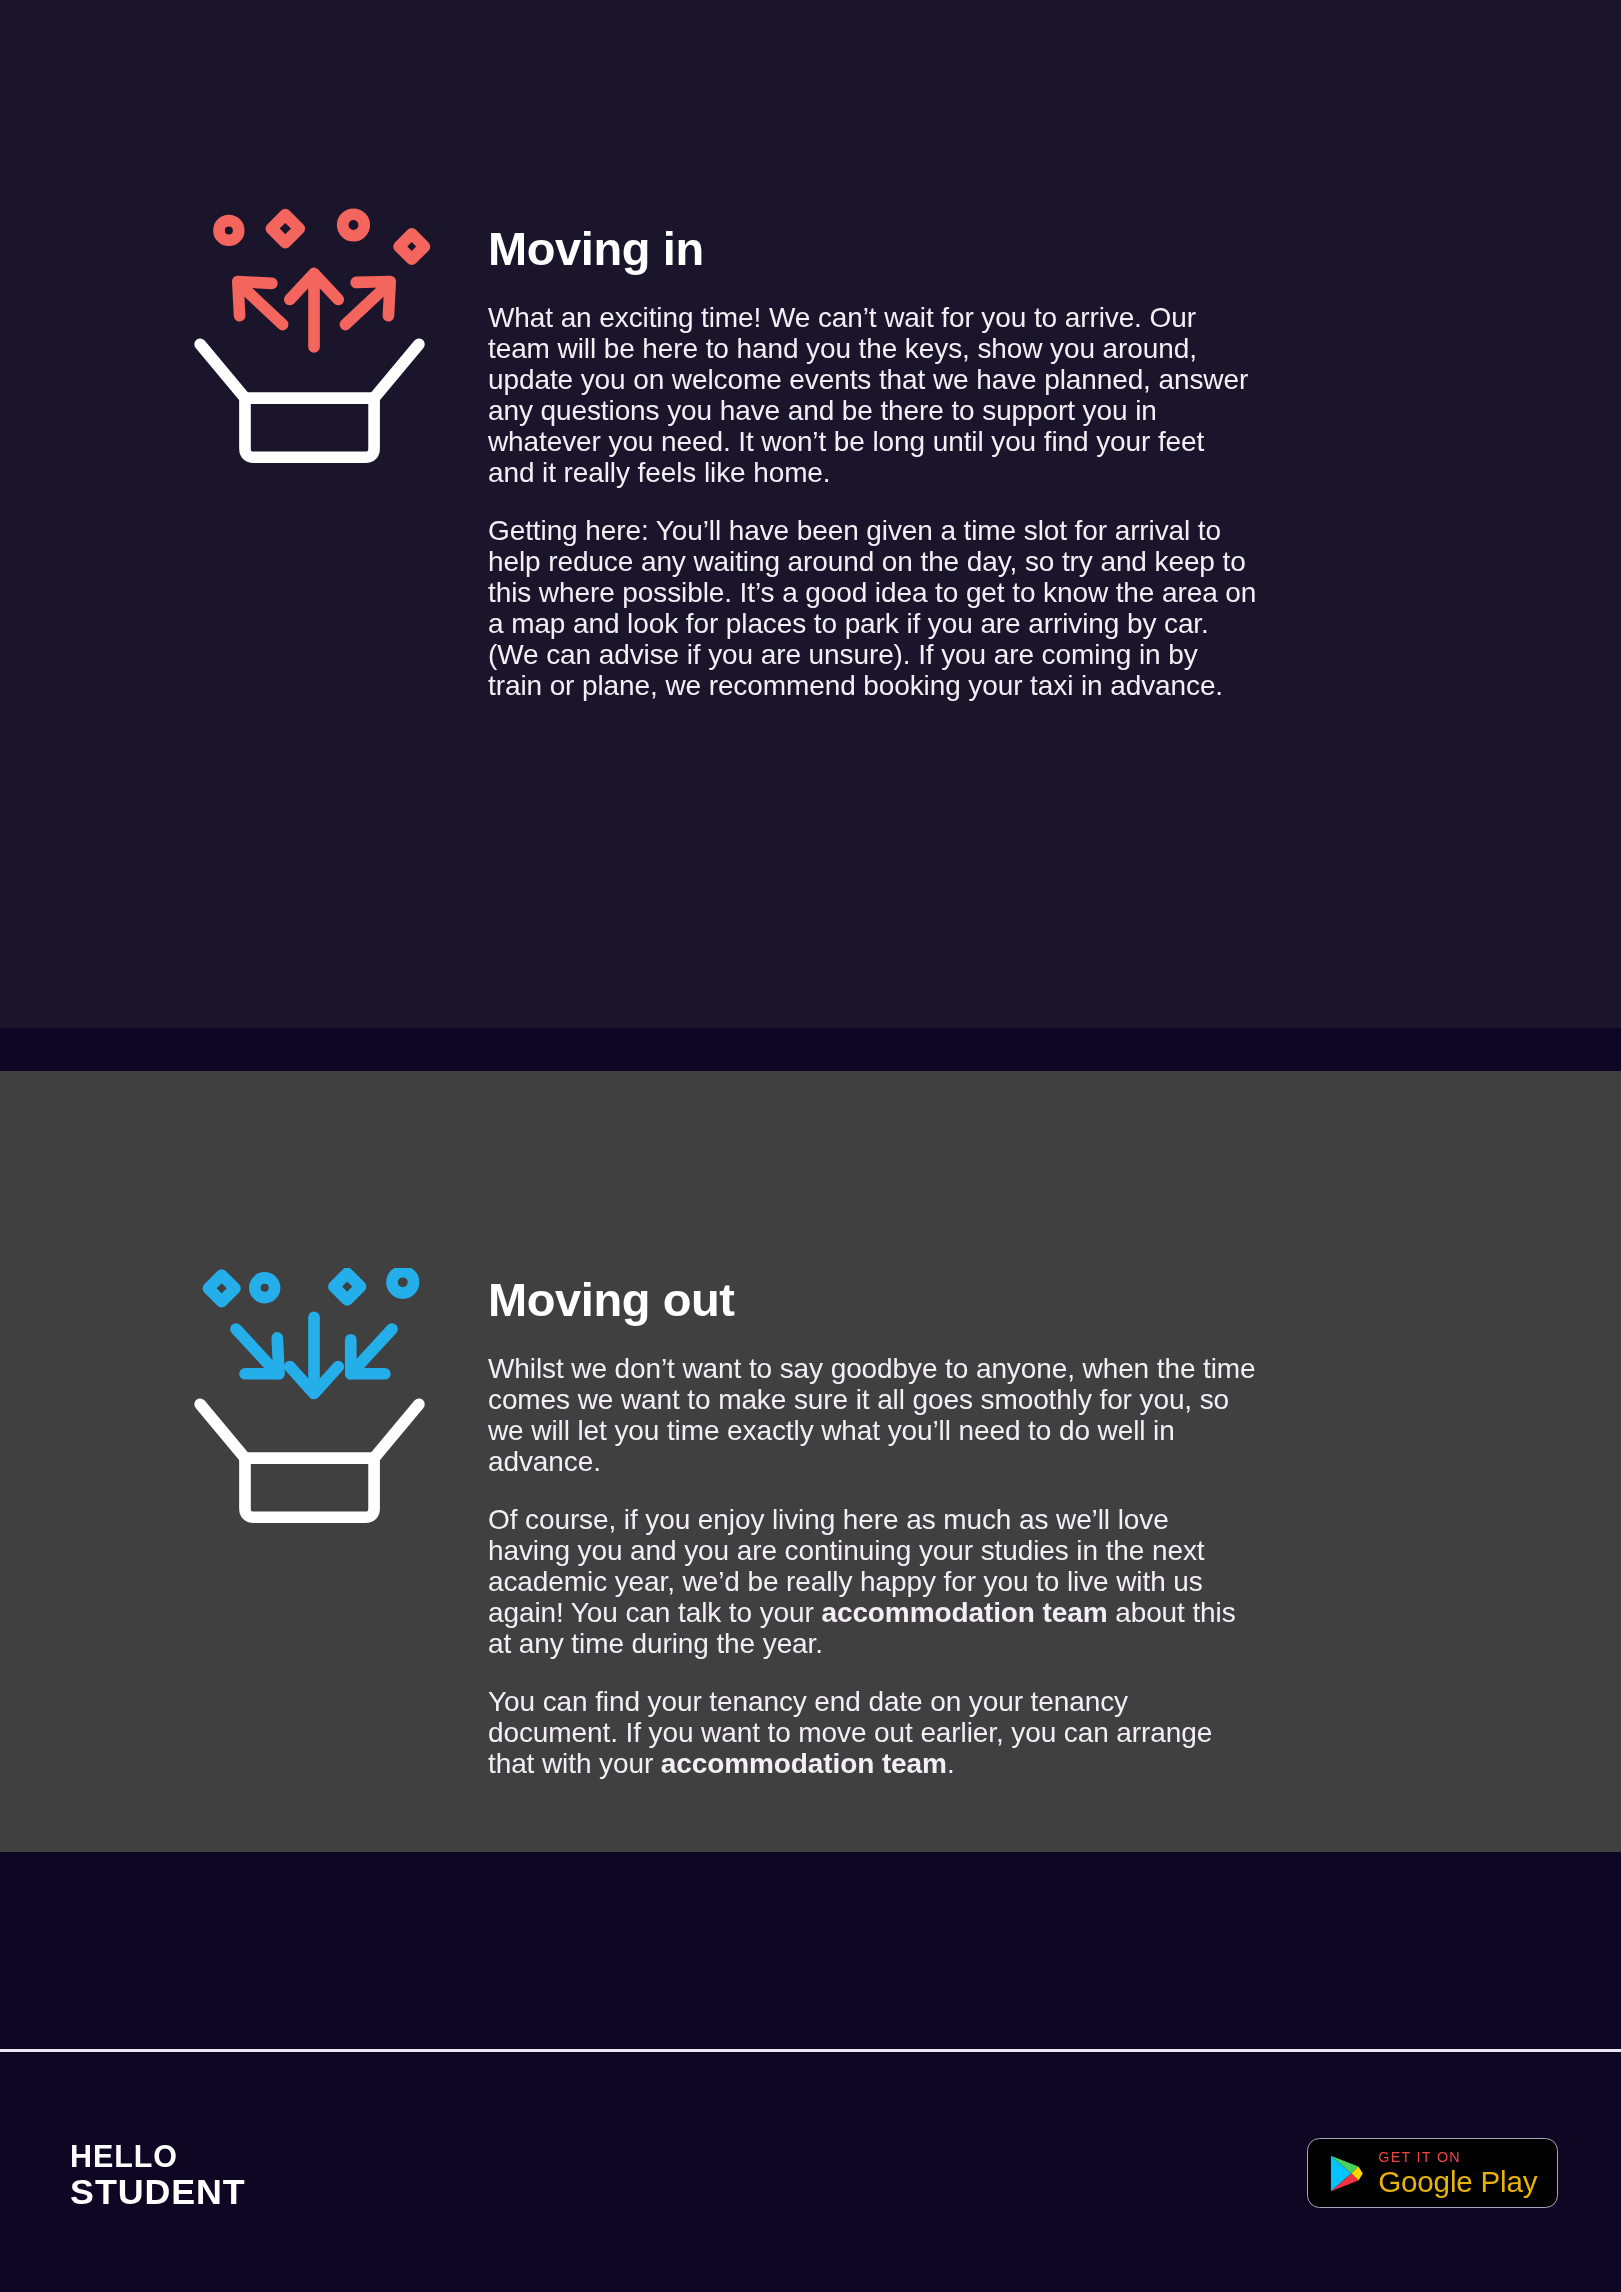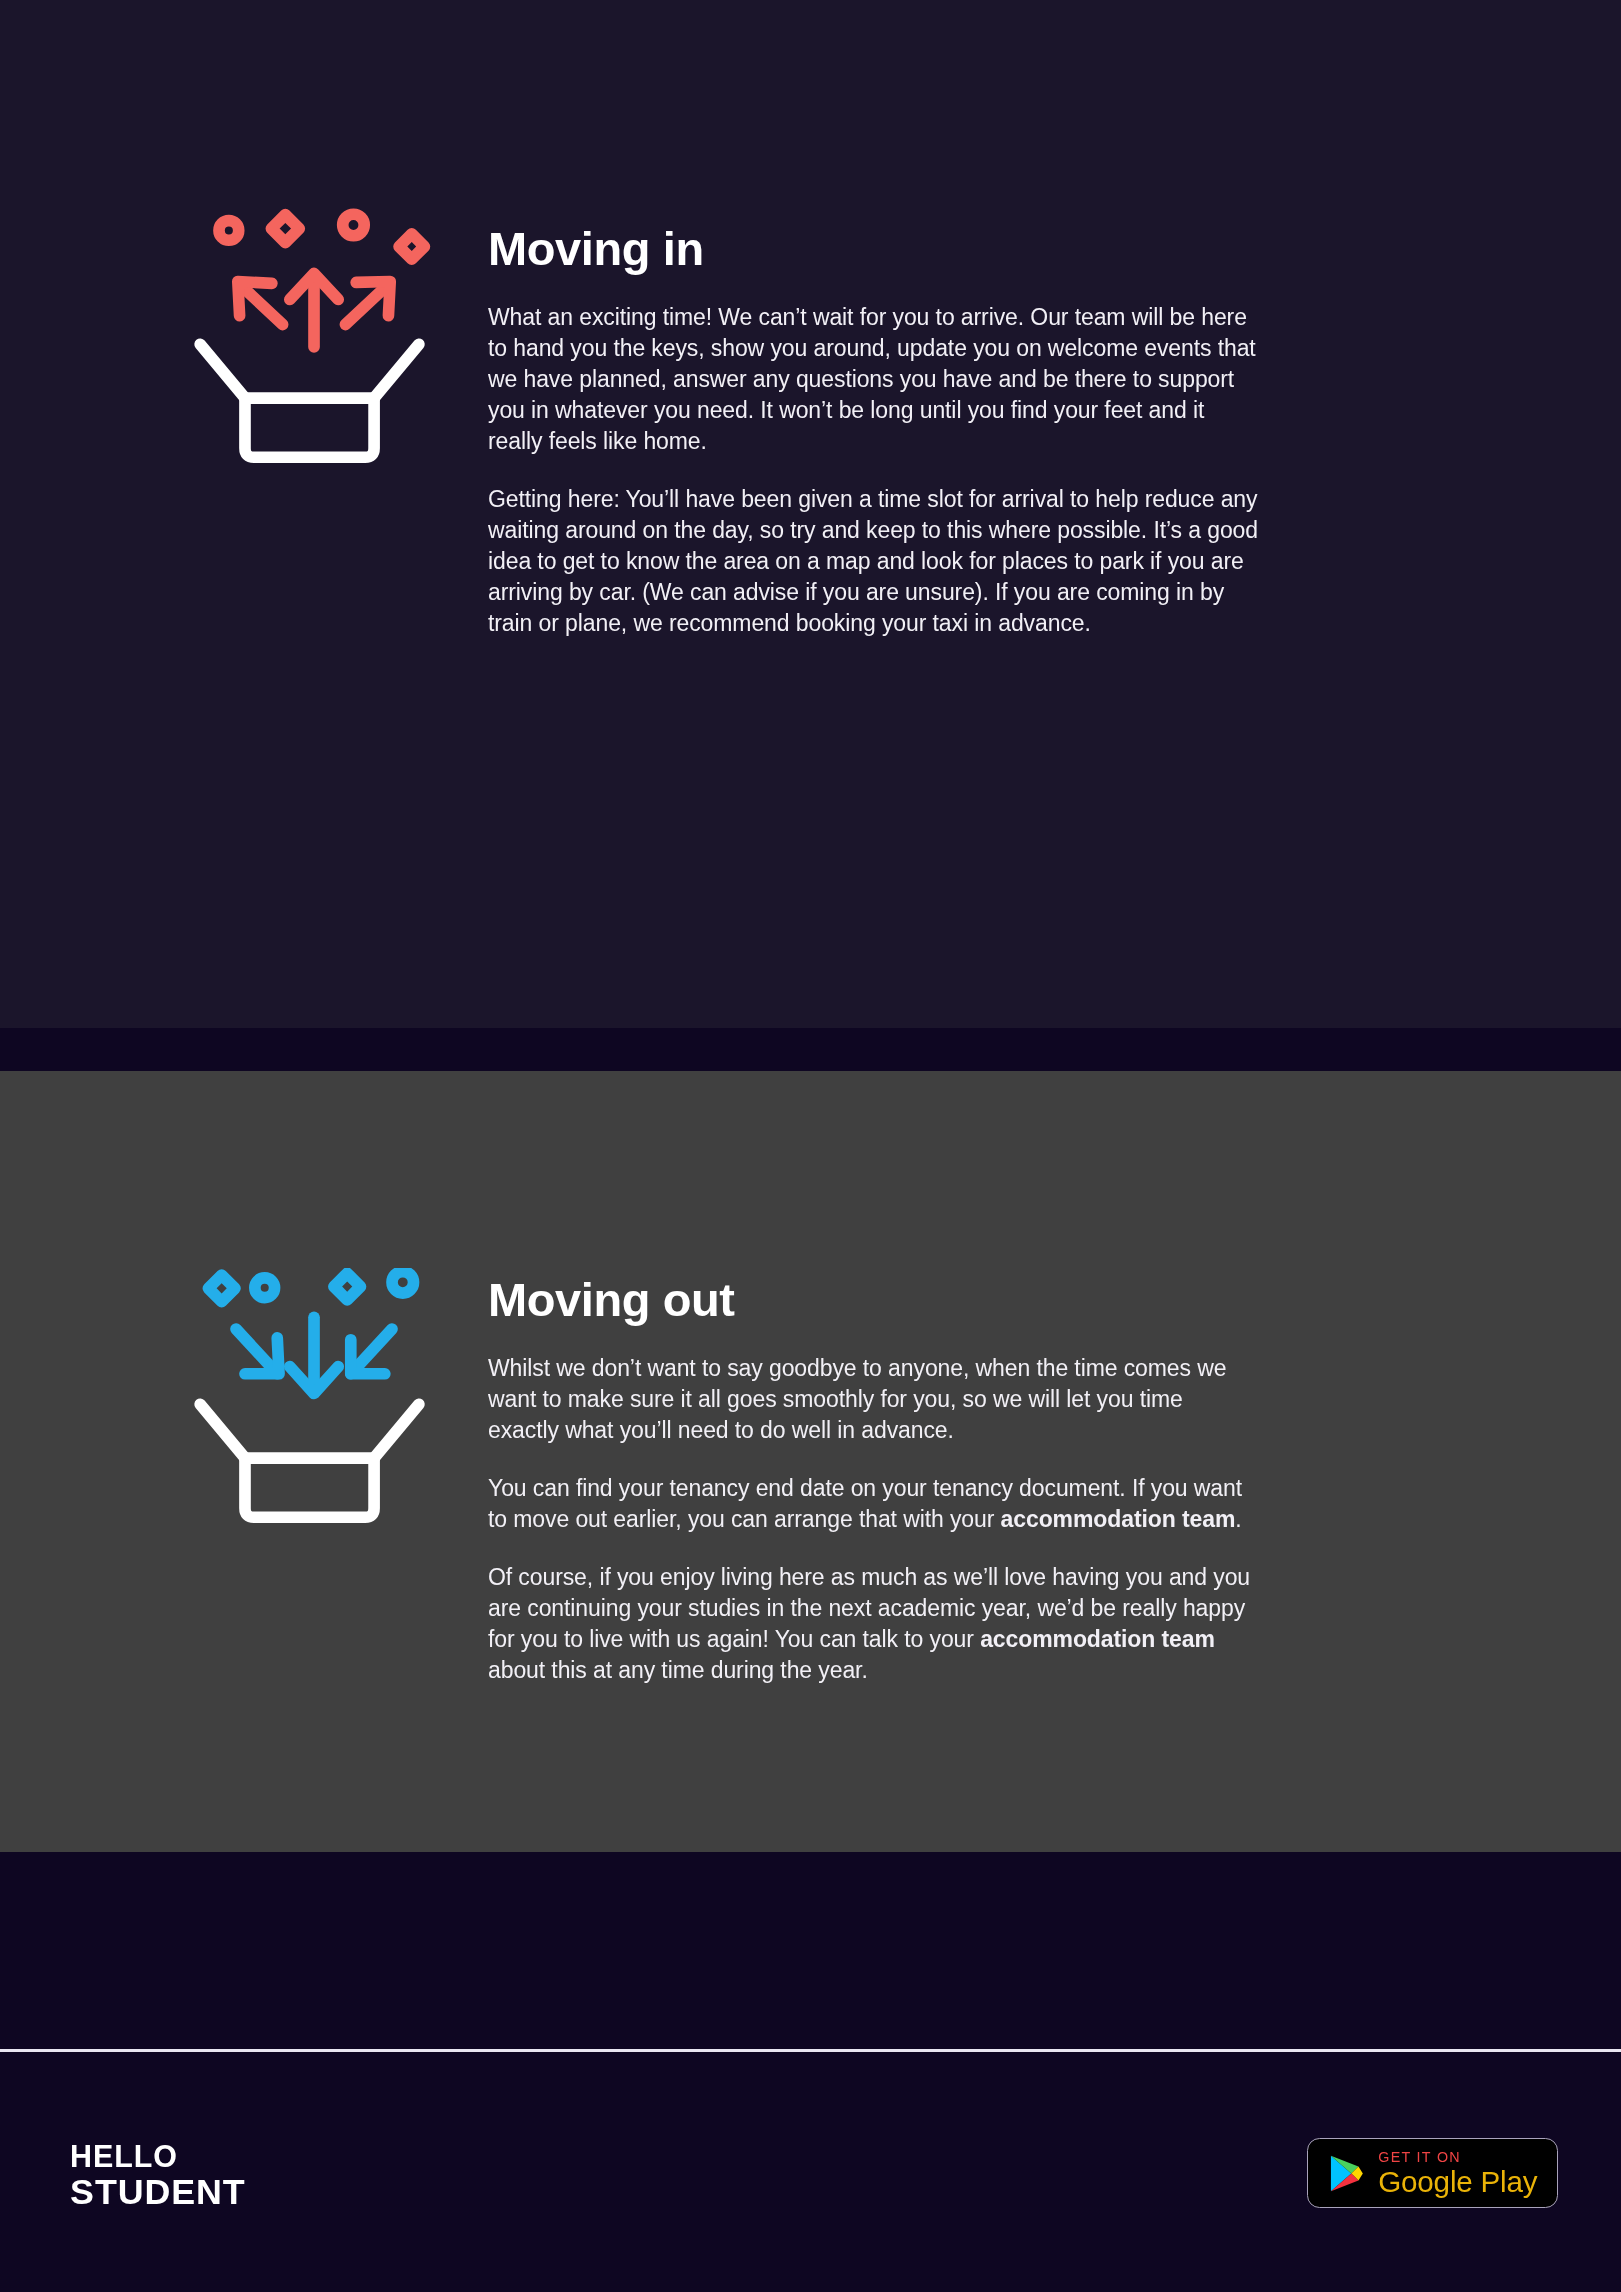--- a/index.html
+++ b/index.html
@@ -38,21 +38,21 @@
 
   h2.heading {
     font-size:47px;
     font-weight:bold;
     letter-spacing:-0.4px;
     line-height:1.05;
     margin-bottom:29px;
     color:#ffffff;
   }
   p.body {
-    font-size:23px;
+    font-size:28px;
     line-height:31px;
     color:#f2f0f6;
     margin-bottom:27px;
     letter-spacing:-0.1px;
   }
   p.body:last-child { margin-bottom:0; }
   p.body b { font-weight:bold; }
 
   
   .divider {
@@ -175,22 +175,22 @@
           <path d="M18 152 L68 212"></path>
           <path d="M262 152 L212 212"></path>
           <path d="M68 212 L212 212 L212 268 Q212 278 202 278 L78 278 Q68 278 68 268 Z"></path>
         </g>
       </svg>
     </div>
 
     <div class="text-col">
       <h2 class="heading">Moving out</h2>
       <p class="body">Whilst we don’t want to say goodbye to anyone, when the time comes we want to make sure it all goes smoothly for you, so we will let you time exactly what you’ll need to do well in advance.</p>
+      <p class="body">Of course, if you enjoy living here as much as we’ll love having you and you are continuing your studies in the next academic year, we’d be really happy for you to live with us again! You can talk to your <b>accommodation team</b> about this at any time during the year.</p>
       <p class="body">You can find your tenancy end date on your tenancy document. If you want to move out earlier, you can arrange that with your <b>accommodation team</b>.</p>
-      <p class="body">Of course, if you enjoy living here as much as we’ll love having you and you are continuing your studies in the next academic year, we’d be really happy for you to live with us again! You can talk to your <b>accommodation team</b> about this at any time during the year.</p>
     </div>
   </div>
 
   <div class="divider"></div>
   <div class="footer"></div>
 
   <div class="logo">
     <svg width="233" height="77" viewBox="0 0 260 86">
       <text x="0" y="32" font-family="Liberation Sans, sans-serif" font-size="34" font-weight="bold" fill="#ffffff" letter-spacing="1">HELLO</text>
       <text x="0" y="74" font-family="Liberation Sans, sans-serif" font-size="40" font-weight="bold" fill="#ffffff" letter-spacing="1">STUDENT</text>

